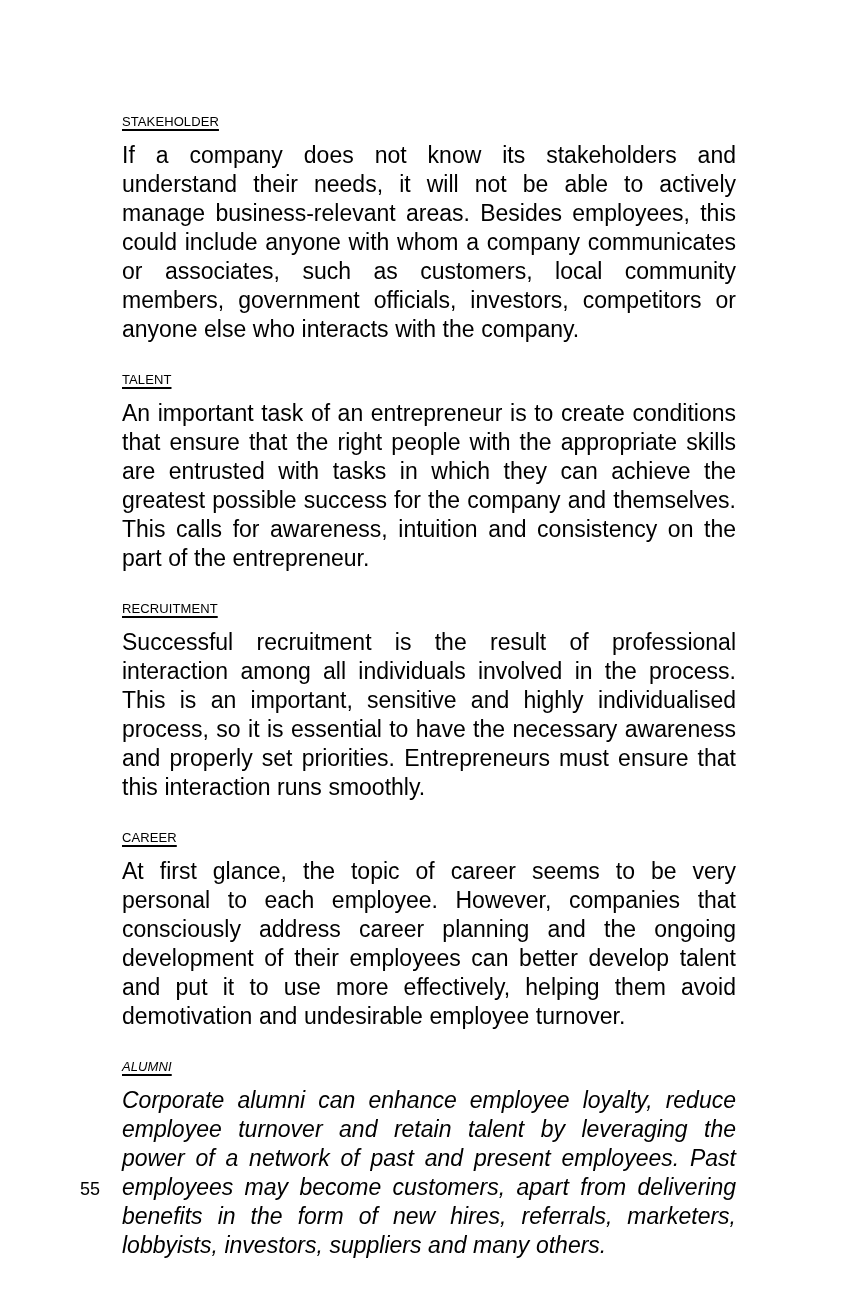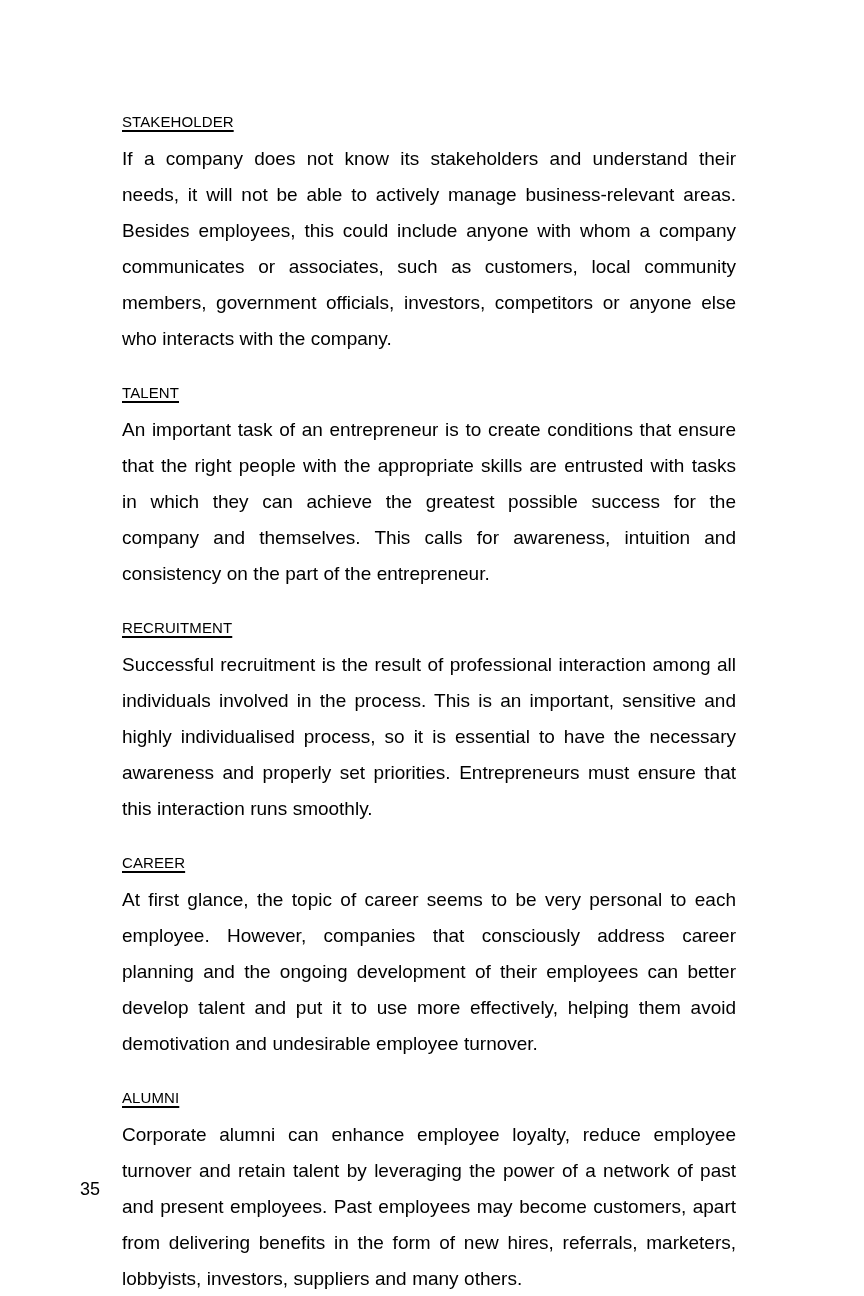--- a/index.html
+++ b/index.html
@@ -29,40 +29,41 @@
     top: 108px;
     width: 614px;
   }
 
   .section {
     margin: 0 0 22px 0;
   }
 
   .section:last-of-type {
     margin-bottom: 2px;
+    font-style: italic;
   }
 
   .section-heading {
-    font-size: 22px;
+    font-size: 19px;
     line-height: 24px;
     font-variant: small-caps;
     text-transform: lowercase;
     font-weight: normal;
     letter-spacing: 0.1px;
     text-decoration: underline;
     text-underline-offset: 3px;
     text-decoration-thickness: 1.5px;
     margin: 0 0 9px 0;
     display: inline-block;
     white-space: nowrap;
   }
 
   .section-body {
-    font-size: 19px;
-    line-height: 36px;
+    font-size: 23px;
+    line-height: 29px;
     text-align: justify;
     text-justify: inter-word;
     margin: 0;
     hyphens: none;
     word-spacing: 0.2px;
   }
 
   .page-number {
     position: absolute;
     left: 80px;
@@ -99,15 +100,15 @@
       <p class="section-body">At first glance, the topic of career seems to be very personal to each employee. However, companies that consciously address career planning and the ongoing development of their employees can better develop talent and put it to use more effectively, helping them avoid demotivation and undesirable employee turnover.</p>
     </section>
 
     <section class="section">
       <h2 class="section-heading">Alumni</h2>
       <p class="section-body">Corporate alumni can enhance employee loyalty, reduce employee turnover and retain talent by leveraging the power of a network of past and present employees. Past employees may become customers, apart from delivering benefits in the form of new hires, referrals, marketers, lobbyists, investors, suppliers and many others.</p>
     </section>
 
   </div>
 
-  <div class="page-number">35</div>
+  <div class="page-number">55</div>
 
 </div>
 
 </body></html>

